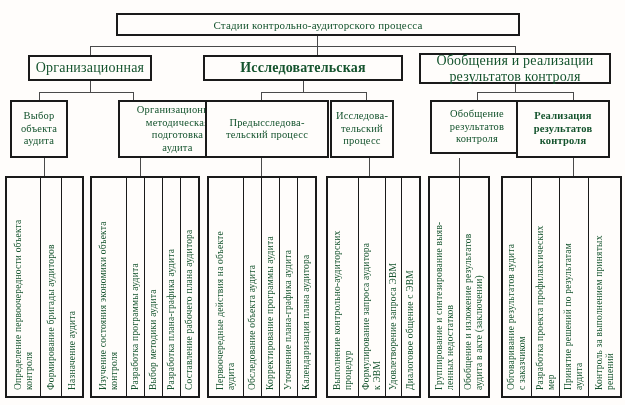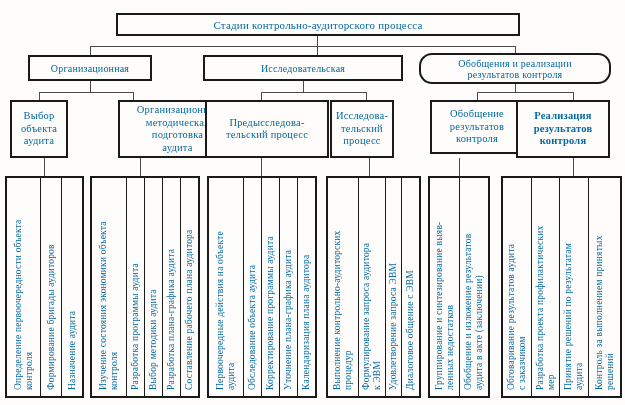--- a/index.html
+++ b/index.html
@@ -1,29 +1,29 @@
 <!DOCTYPE html>
 <html><head>
 <meta charset="utf-8">
 <title>Стадии контрольно-аудиторского процесса</title>
 <style>
   html,body{margin:0;padding:0;background:#ffffff;}
   .stage{
     position:relative;width:625px;height:405px;background:#fffdfb;
-    font-family:"Liberation Serif","DejaVu Serif",serif;color:#0369a1;
+    font-family:"Liberation Serif","DejaVu Serif",serif;color:#14532d;
     overflow:hidden;
   }
   .box{
     position:absolute;border:2px solid #1a1a1a;background:#fffdfb;
     display:flex;align-items:center;justify-content:center;
     text-align:center;white-space:pre-line;box-sizing:border-box;
     letter-spacing:0.2px;
   }
   .lvl1{font-size:11px;}
-  .lvl2{font-size:10px;}
+  .lvl2{font-size:14px;}
   .lvl3{font-size:10.5px;line-height:12.5px;padding:1px;}
   .grp{
     position:absolute;top:176px;height:222px;border:2px solid #1a1a1a;
     background:#fffdfb;display:flex;box-sizing:border-box;
   }
   .vcell{
     height:100%;display:flex;justify-content:center;overflow:hidden;
     border-left:1px solid #1a1a1a;box-sizing:border-box;flex:0 0 auto;
   }
   .vcell.first{border-left:none;}
@@ -41,22 +41,22 @@
 
   <div class="box lvl1" style="left:116px;top:13px;width:404px;height:23px;">Стадии контрольно-аудиторского процесса</div>
 
   <div class="ln" style="left:317px;top:36px;width:1px;height:10px;"></div>
   <div class="ln" style="left:90px;top:46px;width:426px;height:1px;"></div>
   <div class="ln" style="left:90px;top:46px;width:1px;height:9px;"></div>
   <div class="ln" style="left:317px;top:46px;width:1px;height:9px;"></div>
   <div class="ln" style="left:515px;top:46px;width:1px;height:7px;"></div>
 
   <div class="box lvl2" style="left:28px;top:55px;width:124px;height:26px;">Организационная</div>
-  <div class="box lvl2" style="left:203px;top:55px;width:200px;height:26px;">Исследовательская</div>
-  <div class="box lvl2" style="left:419px;top:53px;width:192px;height:31px;border-radius:13px;">Обобщения и реализации
+  <div class="box lvl2" style="left:203px;top:55px;width:200px;height:26px;font-weight:bold;">Исследовательская</div>
+  <div class="box lvl2" style="left:419px;top:53px;width:192px;height:31px;">Обобщения и реализации
 результатов контроля</div>
 
   <div class="ln" style="left:90px;top:81px;width:1px;height:11px;"></div>
   <div class="ln" style="left:39px;top:92px;width:95px;height:1px;"></div>
   <div class="ln" style="left:39px;top:92px;width:1px;height:8px;"></div>
   <div class="ln" style="left:133px;top:92px;width:1px;height:8px;"></div>
 
   <div class="ln" style="left:303px;top:81px;width:1px;height:11px;"></div>
   <div class="ln" style="left:261px;top:92px;width:106px;height:1px;"></div>
   <div class="ln" style="left:261px;top:92px;width:1px;height:8px;"></div>

